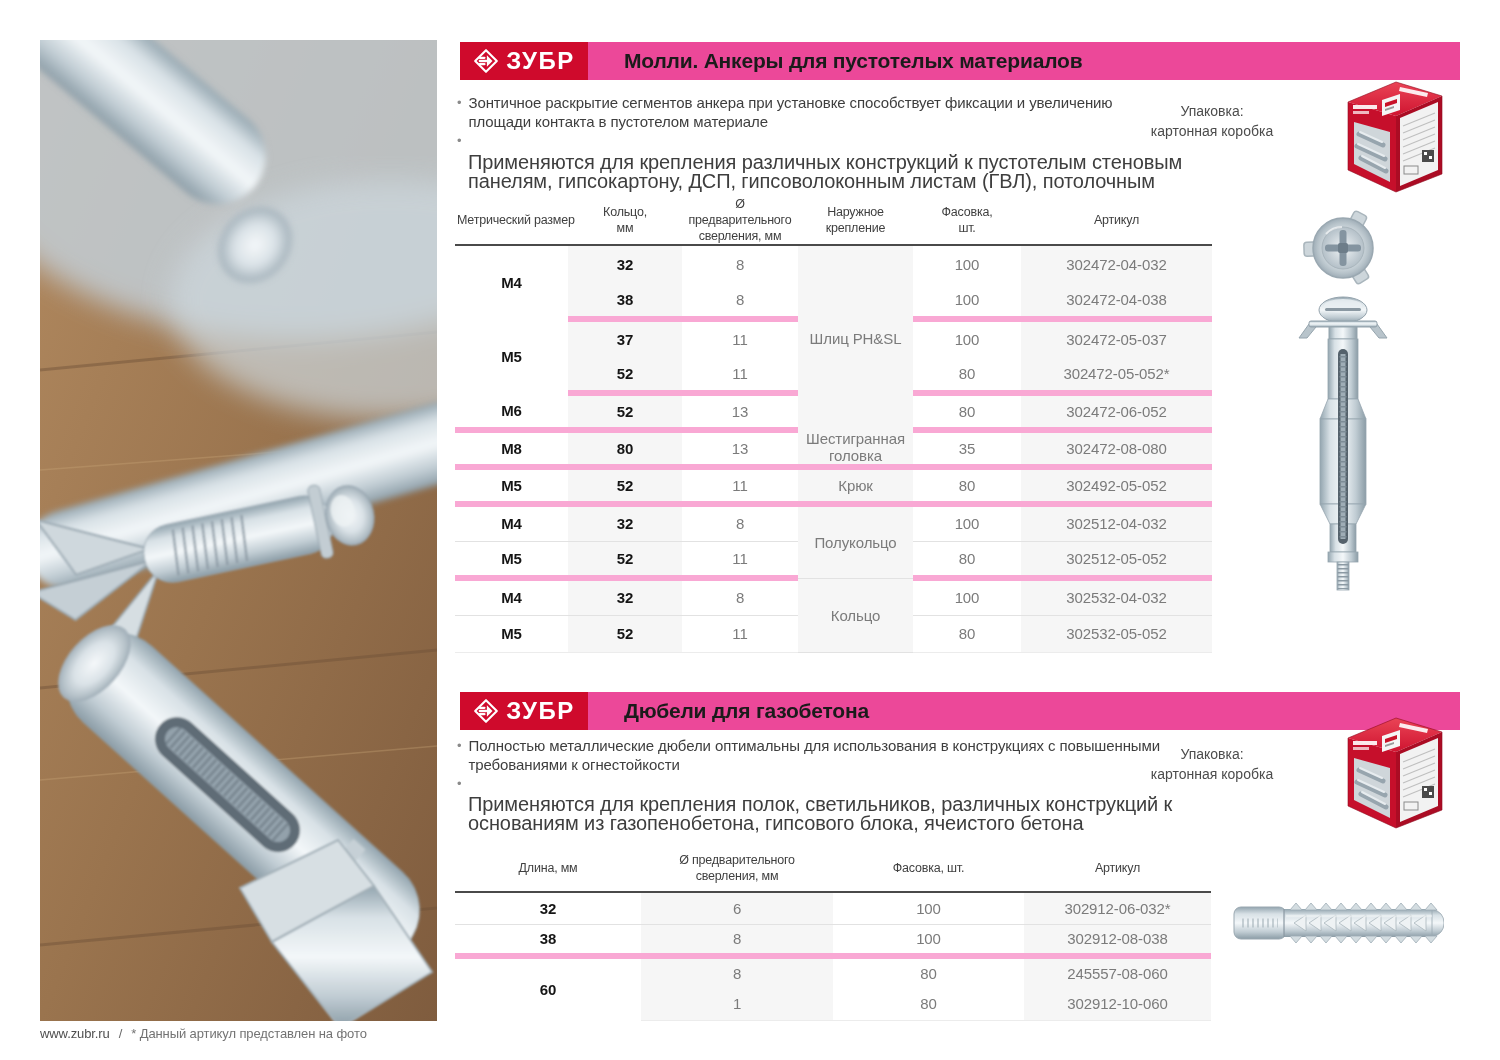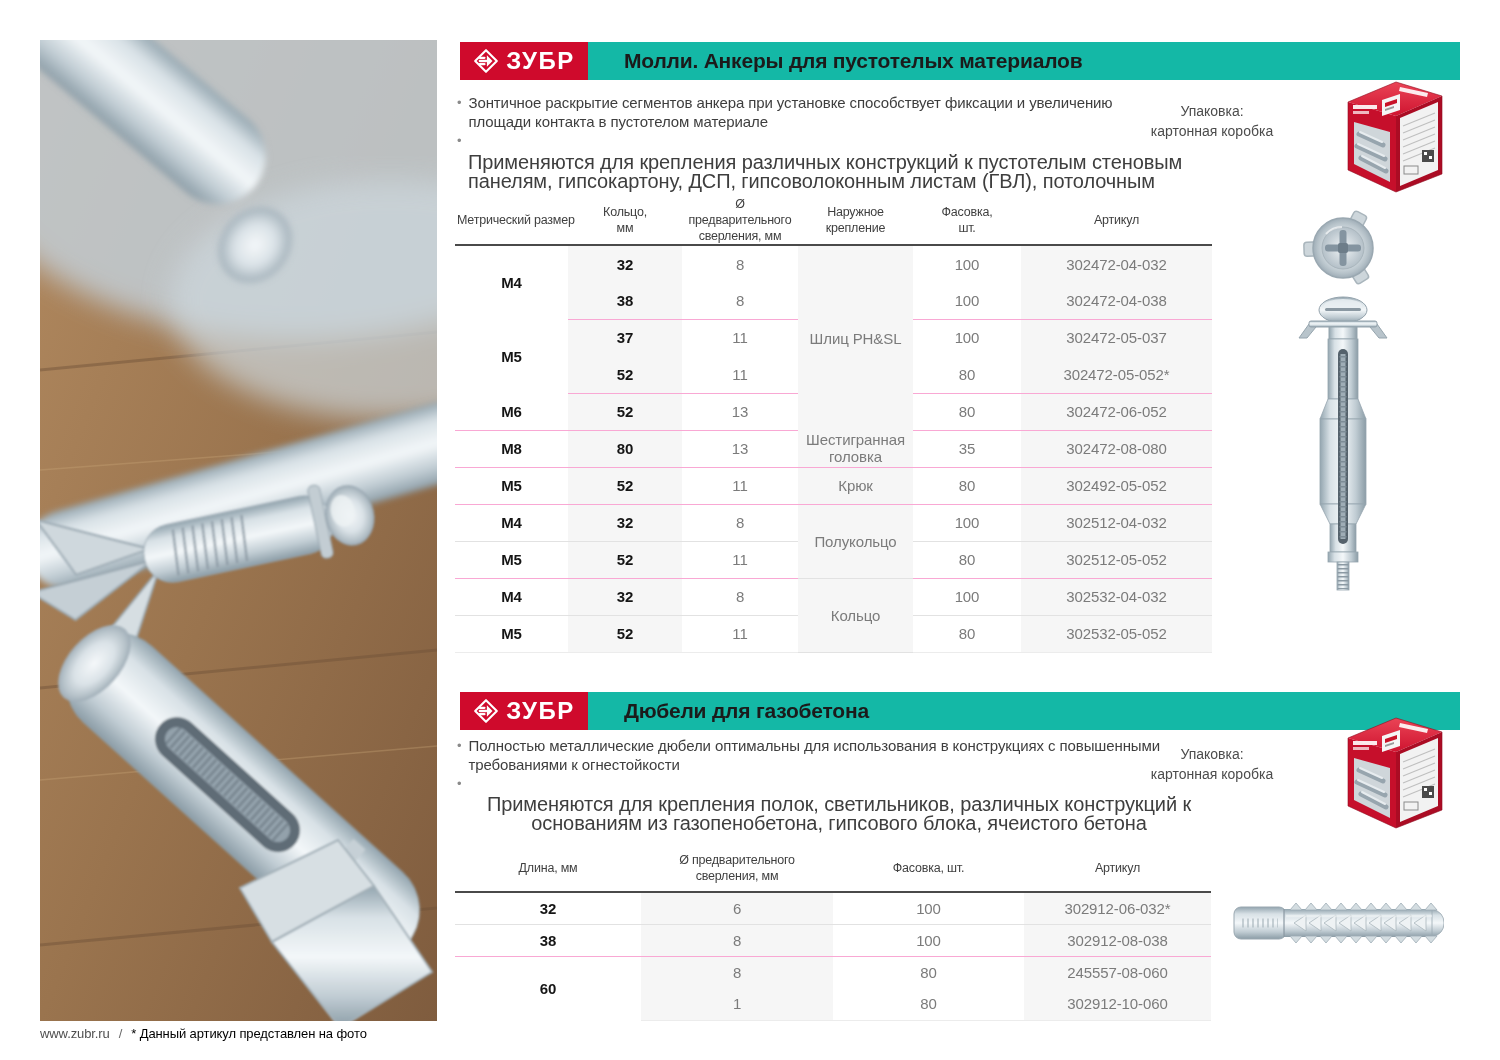--- a/index.html
+++ b/index.html
@@ -4,66 +4,66 @@
 <style>
   html,body{margin:0;padding:0;}
   body{
     width:1500px;height:1060px;position:relative;overflow:hidden;
     background:#ffffff;color:#222;
     font-family:"Liberation Sans",sans-serif;
   }
   
   .photo{position:absolute;left:40px;top:40px;width:397px;height:981px;display:block;}
   
-  .bar{position:absolute;left:460px;width:1000px;height:38px;background:#14b8a6;display:flex;align-items:center;}
+  .bar{position:absolute;left:460px;width:1000px;height:38px;background:#ec4899;display:flex;align-items:center;}
   #bar1{top:42px;} #bar2{top:692px;}
   .logo{width:128px;height:38px;background:#cf0a2c;display:flex;align-items:center;justify-content:center;gap:7px;flex:0 0 128px;}
   .logo .brand{color:#fff;font-weight:bold;font-size:24px;letter-spacing:1.5px;line-height:1;}
   .bar .title{font-size:21px;font-weight:bold;color:#1b1b1b;margin-left:36px;letter-spacing:-0.2px;}
   
   .bullets{position:absolute;left:457px;font-size:15px;color:#3e3e3e;line-height:19px;letter-spacing:-0.1px;}
   #bullets1{top:93px;width:712px;}
   #bullets2{top:736px;width:716px;}
   .bullet{display:flex;}
   .dot{color:#8a8a8a;margin-right:7px;font-size:13px;line-height:19px;flex:0 0 auto;}
   .apply{position:absolute;left:468px;font-size:20px;color:#3e3e3e;line-height:19px;letter-spacing:-0.1px;}
   #apply1{top:153px;width:748px;}
-  #apply2{top:795px;width:742px;text-align:center;}
+  #apply2{top:795px;width:742px;}
   
   .pack-note{position:absolute;right:168px;width:240px;text-align:center;font-size:14px;color:#4c4c4c;line-height:20px;}
   #pack1{top:101px;} #pack2{top:744px;}
   
   table{border-collapse:collapse;table-layout:fixed;position:absolute;left:455px;}
   #table1{top:196px;width:757px;}
   #table2{top:845px;width:756px;}
   col.shade{background:#f6f6f6;}
   th{
     background:#fff;font-weight:normal;font-size:12.5px;color:#3f3f3f;line-height:16px;
     border-bottom:2px solid #4a4a4a;white-space:pre-line;vertical-align:middle;height:46px;
     padding:0 2px;text-align:center;letter-spacing:-0.2px;
   }
   th.nw{white-space:nowrap;}
   td{text-align:center;vertical-align:middle;font-size:15px;padding:0 4px;letter-spacing:-0.1px;}
   #table1 tr{height:37px;} #table2 tr{height:32px;}
   td.b{font-weight:bold;color:#151515;}
   td.g{color:#7b7b7b;}
-  tr.ss > td{border-bottom:1px solid #f9a8d4;}
+  tr.ss > td{border-bottom:6px solid #f9a8d4;}
   tr.ts > td{border-bottom:1px solid #e2e2e2;}
   tr.bs > td{border-bottom:1px solid #ececec;}
   
   .imgbox{position:absolute;display:block;}
   #box1{left:1342px;top:74px;width:106px;height:120px;}
   #washer{left:1302px;top:208px;width:82px;height:80px;}
   #anchor{left:1297px;top:294px;width:92px;height:302px;}
   #box2{left:1342px;top:710px;width:106px;height:120px;}
   #dowel{left:1232px;top:898px;width:212px;height:50px;}
   
   .footer{position:absolute;left:40px;top:1026px;font-size:13px;color:#4f4f4f;letter-spacing:-0.1px;}
   .footer .sep{margin:0 9px;color:#6a6a6a;}
-  .footer .note{color:#000000;}
+  .footer .note{color:#737373;}
 </style>
 </head>
 <body>
 
 <svg width="0" height="0" style="position:absolute" aria-hidden="true">
   <defs>
     <linearGradient id="metV" x1="0" y1="0" x2="1" y2="0">
       <stop offset="0" stop-color="#93a5af"></stop>
         <stop offset="0.22" stop-color="#d8e1e6"></stop>
       <stop offset="0.5" stop-color="#f3f7f9"></stop>

